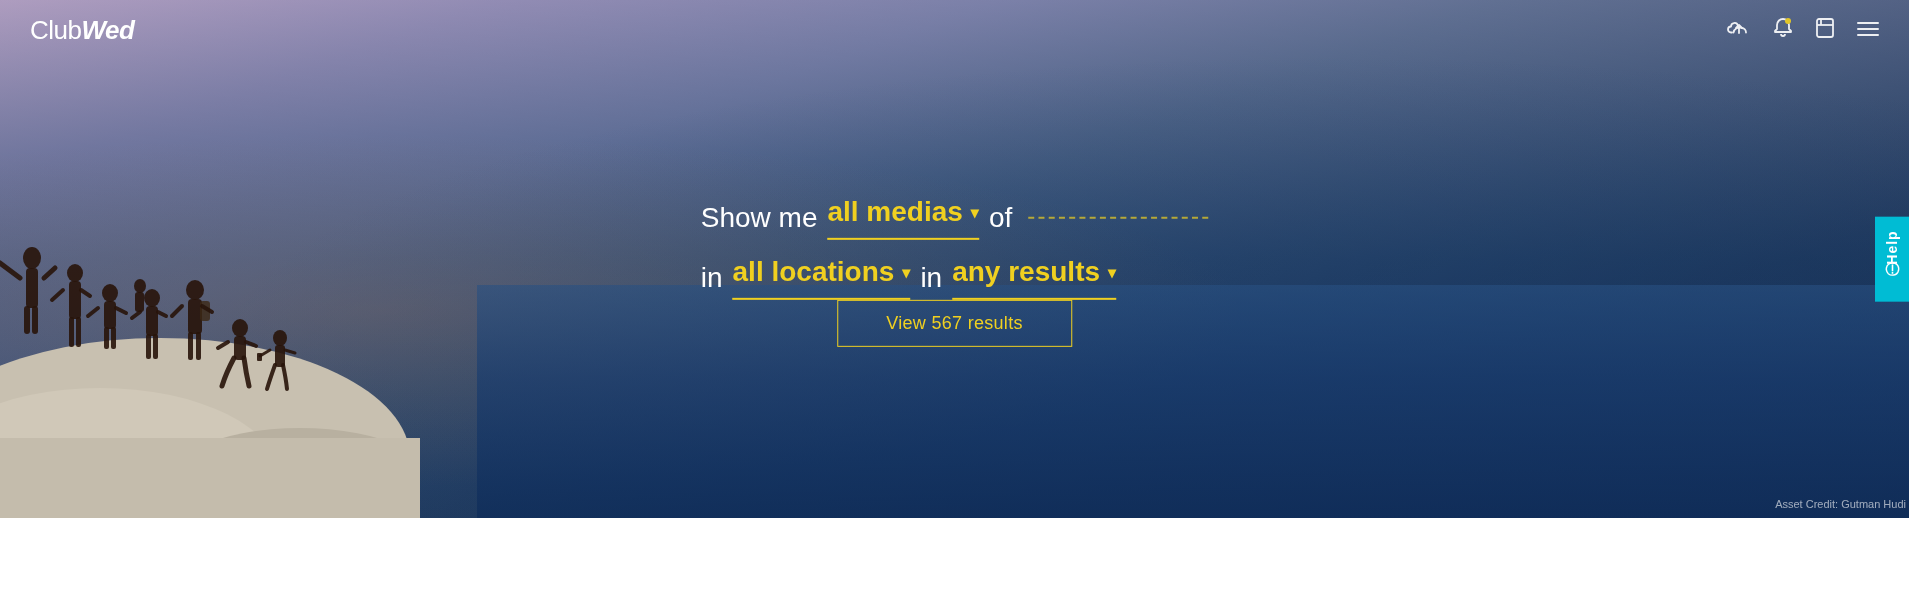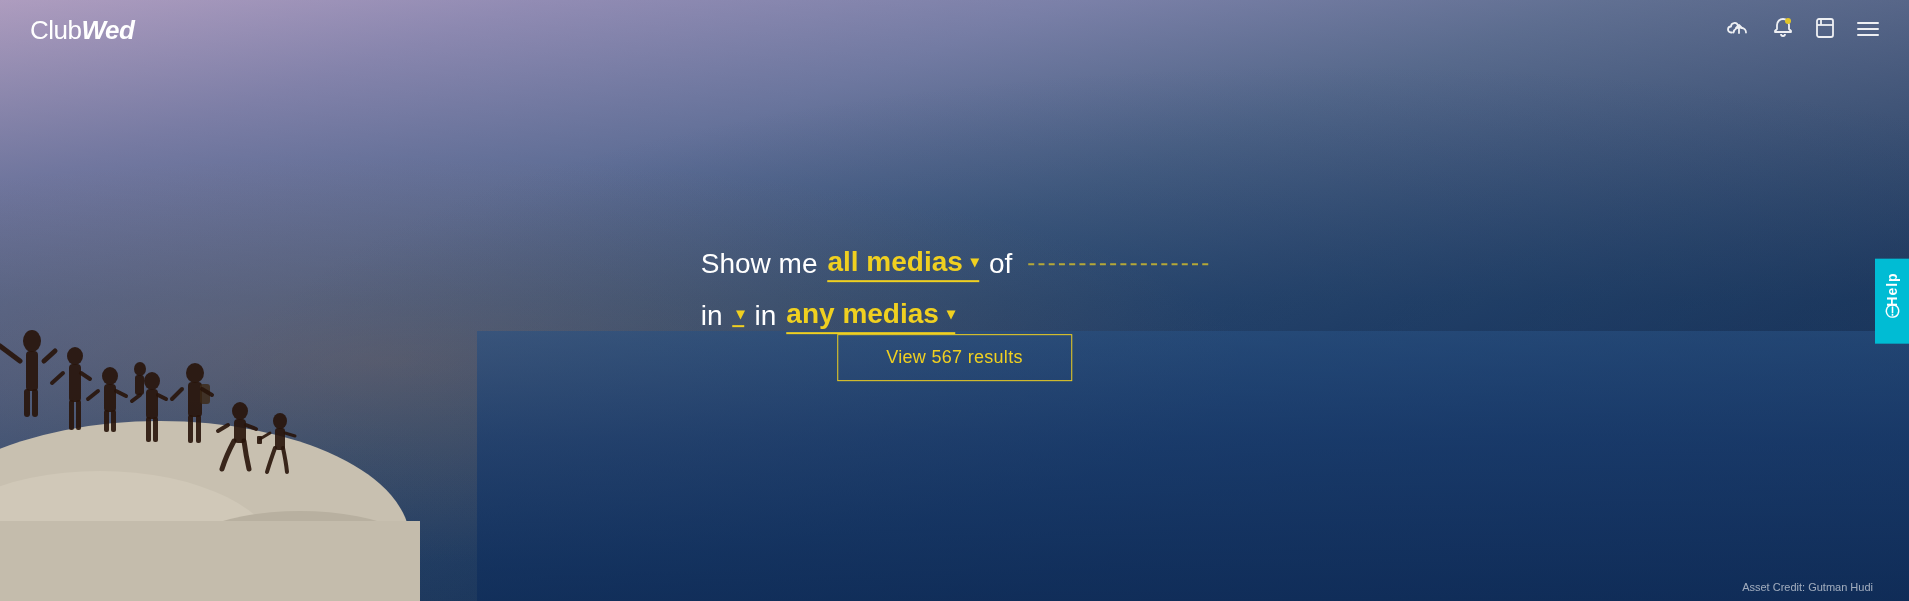--- a/index.html
+++ b/index.html
@@ -7,21 +7,21 @@
     body {
       width: 1909px;
       height: 601px;
       overflow: hidden;
       font-family: 'Helvetica Neue', Arial, sans-serif;
     }
 
     .hero {
       position: relative;
       width: 100%;
-      height: 601px;
+      height: 518px;
       background: linear-gradient(
         160deg,
         #b8a8c8 0%,
         #9090b8 15%,
         #7080a8 30%,
         #4a6888 45%,
         #3a5878 55%,
         #2a4868 65%,
         #1e3858 75%,
         #1a3050 85%,
@@ -125,21 +125,21 @@
 
     .dropdown-trigger {
       color: #f0d020;
       font-size: 28px;
       font-weight: 600;
       border-bottom: 2px solid #f0d020;
       cursor: pointer;
       display: inline-flex;
       align-items: center;
       gap: 4px;
-      padding-bottom: 2px;
+      padding-bottom: 10px;
     }
 
     .dropdown-trigger .chevron {
       font-size: 16px;
       margin-left: 4px;
     }
 
     .dashed-input {
       display: inline-block;
       width: 180px;
@@ -189,21 +189,21 @@
       z-index: 20;
       display: flex;
       align-items: center;
       gap: 8px;
     }
 
     
     .asset-credit {
       position: absolute;
       bottom: 8px;
-      right: 36px;
+      right: 3px;
       color: rgba(255,255,255,0.6);
       font-size: 11px;
       z-index: 10;
     }
 
     svg.scene {
       position: absolute;
       left: 0;
       bottom: 0;
       width: 420px;
@@ -332,25 +332,26 @@
         <span>all medias</span>
         <span class="chevron">▾</span>
       </span>
       <span class="search-text">of</span>
       <span class="dashed-input"></span>
     </div>
 
     <div class="search-line2">
       <span class="search-text">in</span>
       <span class="dropdown-trigger">
+        <span>all locations</span>
         <span class="chevron">▾</span>
       </span>
       <span class="search-text">in</span>
       <span class="dropdown-trigger">
-        <span>any medias</span>
+        <span>any results</span>
         <span class="chevron">▾</span>
       </span>
     </div>
 
     <button class="results-button">View 567 results</button>
 
   </div>
 
   <div class="help-tab">
     <span>ⓘ</span>

